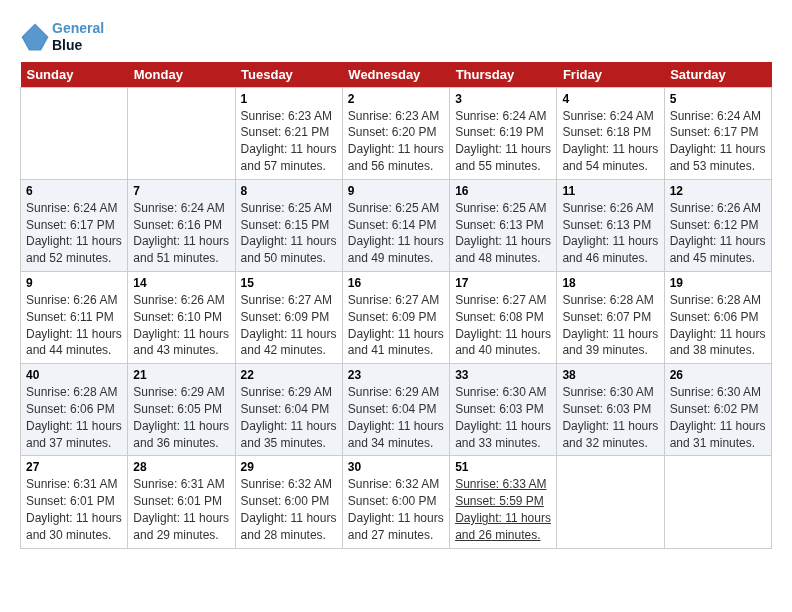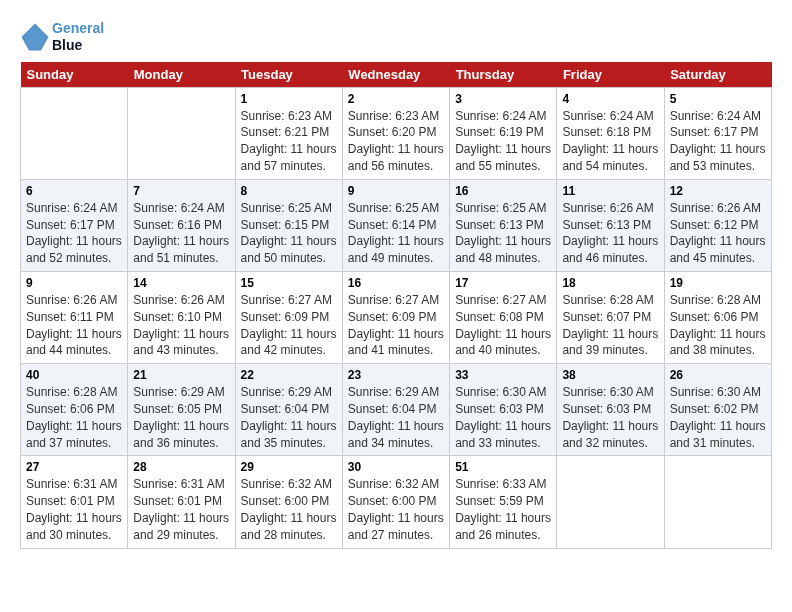--- a/index.html
+++ b/index.html
@@ -304,21 +304,21 @@
 Daylight: 11 hours and 28 minutes.</div>
         </td>
         <td>
           <span class="day-num">30</span>
           <div class="day-info" style="white-space: pre-line;">Sunrise: 6:32 AM
 Sunset: 6:00 PM
 Daylight: 11 hours and 27 minutes.</div>
         </td>
         <td>
           <span class="day-num">51</span>
-          <div class="day-info" style="white-space: pre-line;">Sunrise: 6:33 AM
+          <div class="day-info" style="white-space: pre-line; text-decoration: underline;">Sunrise: 6:33 AM
 Sunset: 5:59 PM
 Daylight: 11 hours and 26 minutes.</div>
         </td>
         <td></td>
         <td></td>
       </tr>
     </tbody>
 </table>
 
 </body></html>

